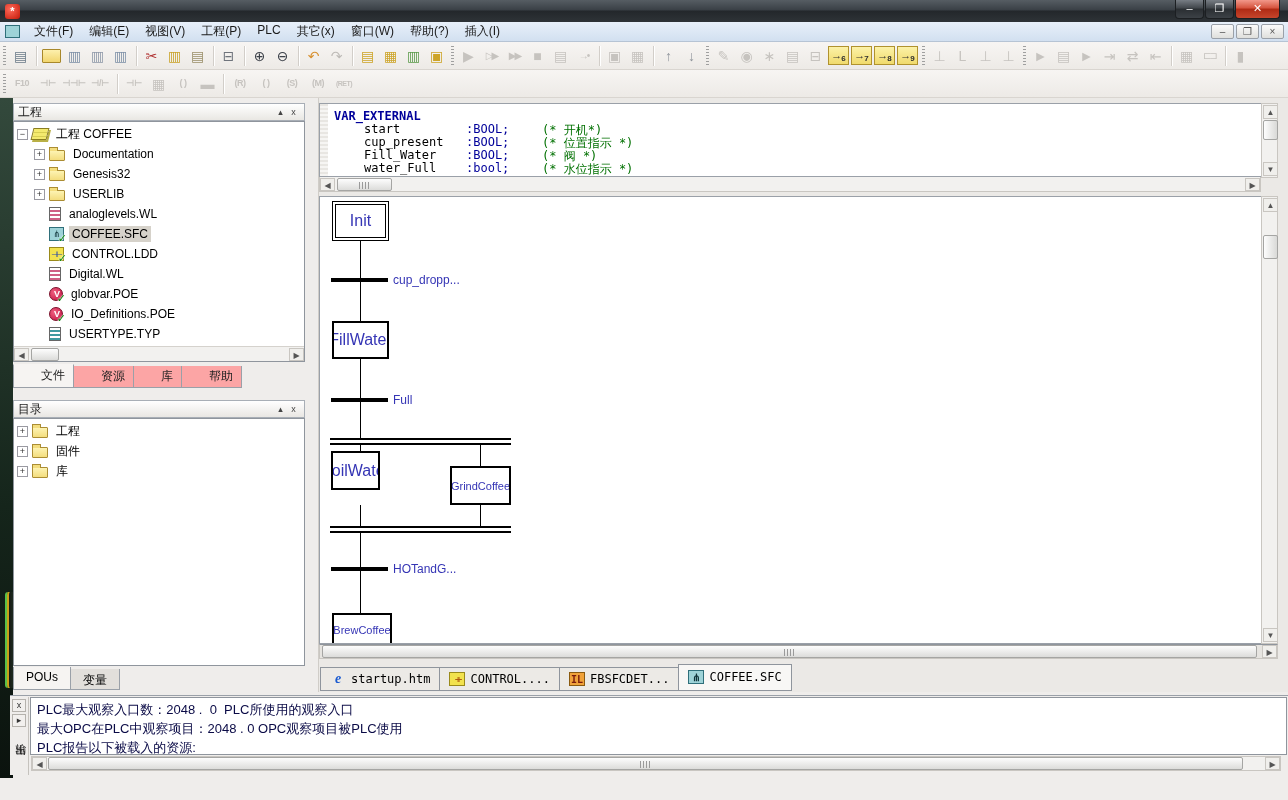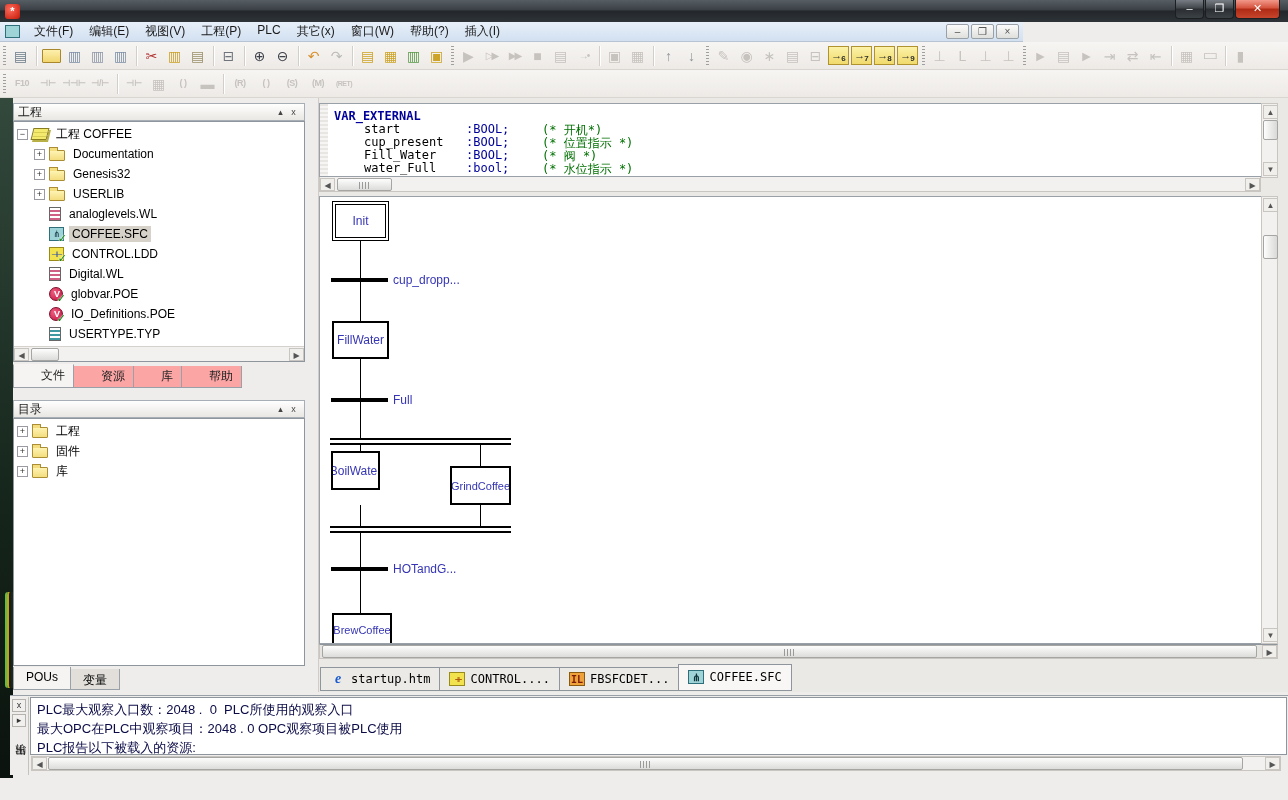--- a/index.html
+++ b/index.html
@@ -12,21 +12,21 @@
     display:flex; align-items:center; color:#fff; font-size:12px; }
   #app-logo { width:15px; height:15px; margin:0 6px 0 5px; background:radial-gradient(circle at 35% 35%, #ff6a5a, #c21807); border-radius:3px;
     color:#fff; font-weight:bold; font-size:11px; line-height:15px; text-align:center; }
   #title-text { white-space:pre; text-shadow:0 1px 2px #000; }
   #win-controls { margin-left:auto; display:flex; height:19px; margin-top:-3px; }
   .wbtn { width:29px; height:19px; border:1px solid #1c1f22; border-top:none; color:#fff; font-size:11px; line-height:17px; text-align:center;
     background:linear-gradient(180deg,#777d84,#41464b 45%,#2a2e32 50%,#3c4146); border-radius:0 0 4px 4px; margin-right:1px; }
   .wbtn.close { width:45px; background:linear-gradient(180deg,#f2988a,#d4523c 45%,#b02a14 50%,#c6452c); margin-right:8px; }
 
   
-  #menubar { position:absolute; left:0; top:22px; width:1023px; height:20px;
+  #menubar { position:absolute; left:0; top:22px; width:1288px; height:20px;
     background:linear-gradient(180deg,#e8f0fa,#d2e0f0); border-bottom:1px solid #b6c4d4;
     display:flex; align-items:center; font-size:12px; color:#1a1a1a; }
   .menu-item { padding:2px 8px; }
   #child-controls { margin-left:auto; display:flex; margin-right:4px; }
   .cbtn { width:23px; height:15px; border:1px solid #9aa0a8; background:linear-gradient(180deg,#fbfbfb,#dfdfdc);
     font-size:10px; line-height:13px; text-align:center; color:#555; margin-left:2px; border-radius:2px; }
 
   
   .toolbar { position:absolute; left:0; width:1288px; height:28px; background:linear-gradient(180deg,#f7f5f3,#edeae6);
     border-bottom:1px solid #d9d5d0; display:flex; align-items:center; overflow:hidden; }
@@ -104,21 +104,21 @@
   #var-pane .shade { position:absolute; left:0; top:0; width:8px; height:100%; background:repeating-linear-gradient(180deg,#e8e6e2 0 2px,#f6f5f3 2px 4px); }
   .vkw { position:absolute; left:14px; top:5px; color:#00009a; font-weight:bold; }
   .vrow { position:absolute; left:14px; display:flex; white-space:pre; }
   .vn { width:132px; color:#000; padding-left:30px; } .vt { width:76px; color:#00009a; } .vc { color:#007000; }
   #var-hscroll { left:319px; top:177px; width:942px; border:1px solid #c9c6c1; border-top:none; }
   #var-vscroll { left:1261px; top:103px; height:75px; border:1px solid #c9c6c1; }
 
   #sfc-pane { position:absolute; left:319px; top:196px; width:942px; height:448px; background:#fff; border:1px solid #9aa0a8; border-right:none; overflow:hidden; }
   #sfc-vscroll { left:1261px; top:196px; height:448px; border:1px solid #c9c6c1; }
   #sfc-hscroll { left:319px; top:644px; width:959px; border:1px solid #c9c6c1; border-top:1px solid #8f959d; background:#e6e4e0; }
-  .step { position:absolute; border:2px solid #000; background:#fff; color:#3535b5; font-size:12px; display:flex; align-items:center; justify-content:center; overflow:hidden; }
+  .step { position:absolute; border:2px solid #000; background:#fff; color:#3535b5; font-size:16px; display:flex; align-items:center; justify-content:center; overflow:hidden; }
   .step.init { border-width:1px; padding:2px; } .step.init .inner { border:1px solid #000; width:100%; height:100%; display:flex; align-items:center; justify-content:center; }
   .vline { position:absolute; width:1px; background:#000; }
   .tbar { position:absolute; height:4px; background:#000; }
   .tlabel { position:absolute; color:#3535b5; font-size:12px; white-space:nowrap; }
   .par { position:absolute; height:7px; border-top:2px solid #000; border-bottom:2px solid #000; }
 
   #doc-tabs { left:320px; top:664px; }
   .dtab { display:flex; align-items:center; gap:5px; padding:3px 9px 4px; background:#eceae6; border:1px solid #8f959d; margin-right:-1px; height:24px; font-size:12px; font-family:"DejaVu Sans Mono","Liberation Mono",monospace; }
   .dtab.active { background:#f8f7f5; height:27px; z-index:2; }
   .dt-ic { width:16px; height:14px; flex:none; text-align:center; font-size:10px; font-weight:bold; line-height:13px; }

